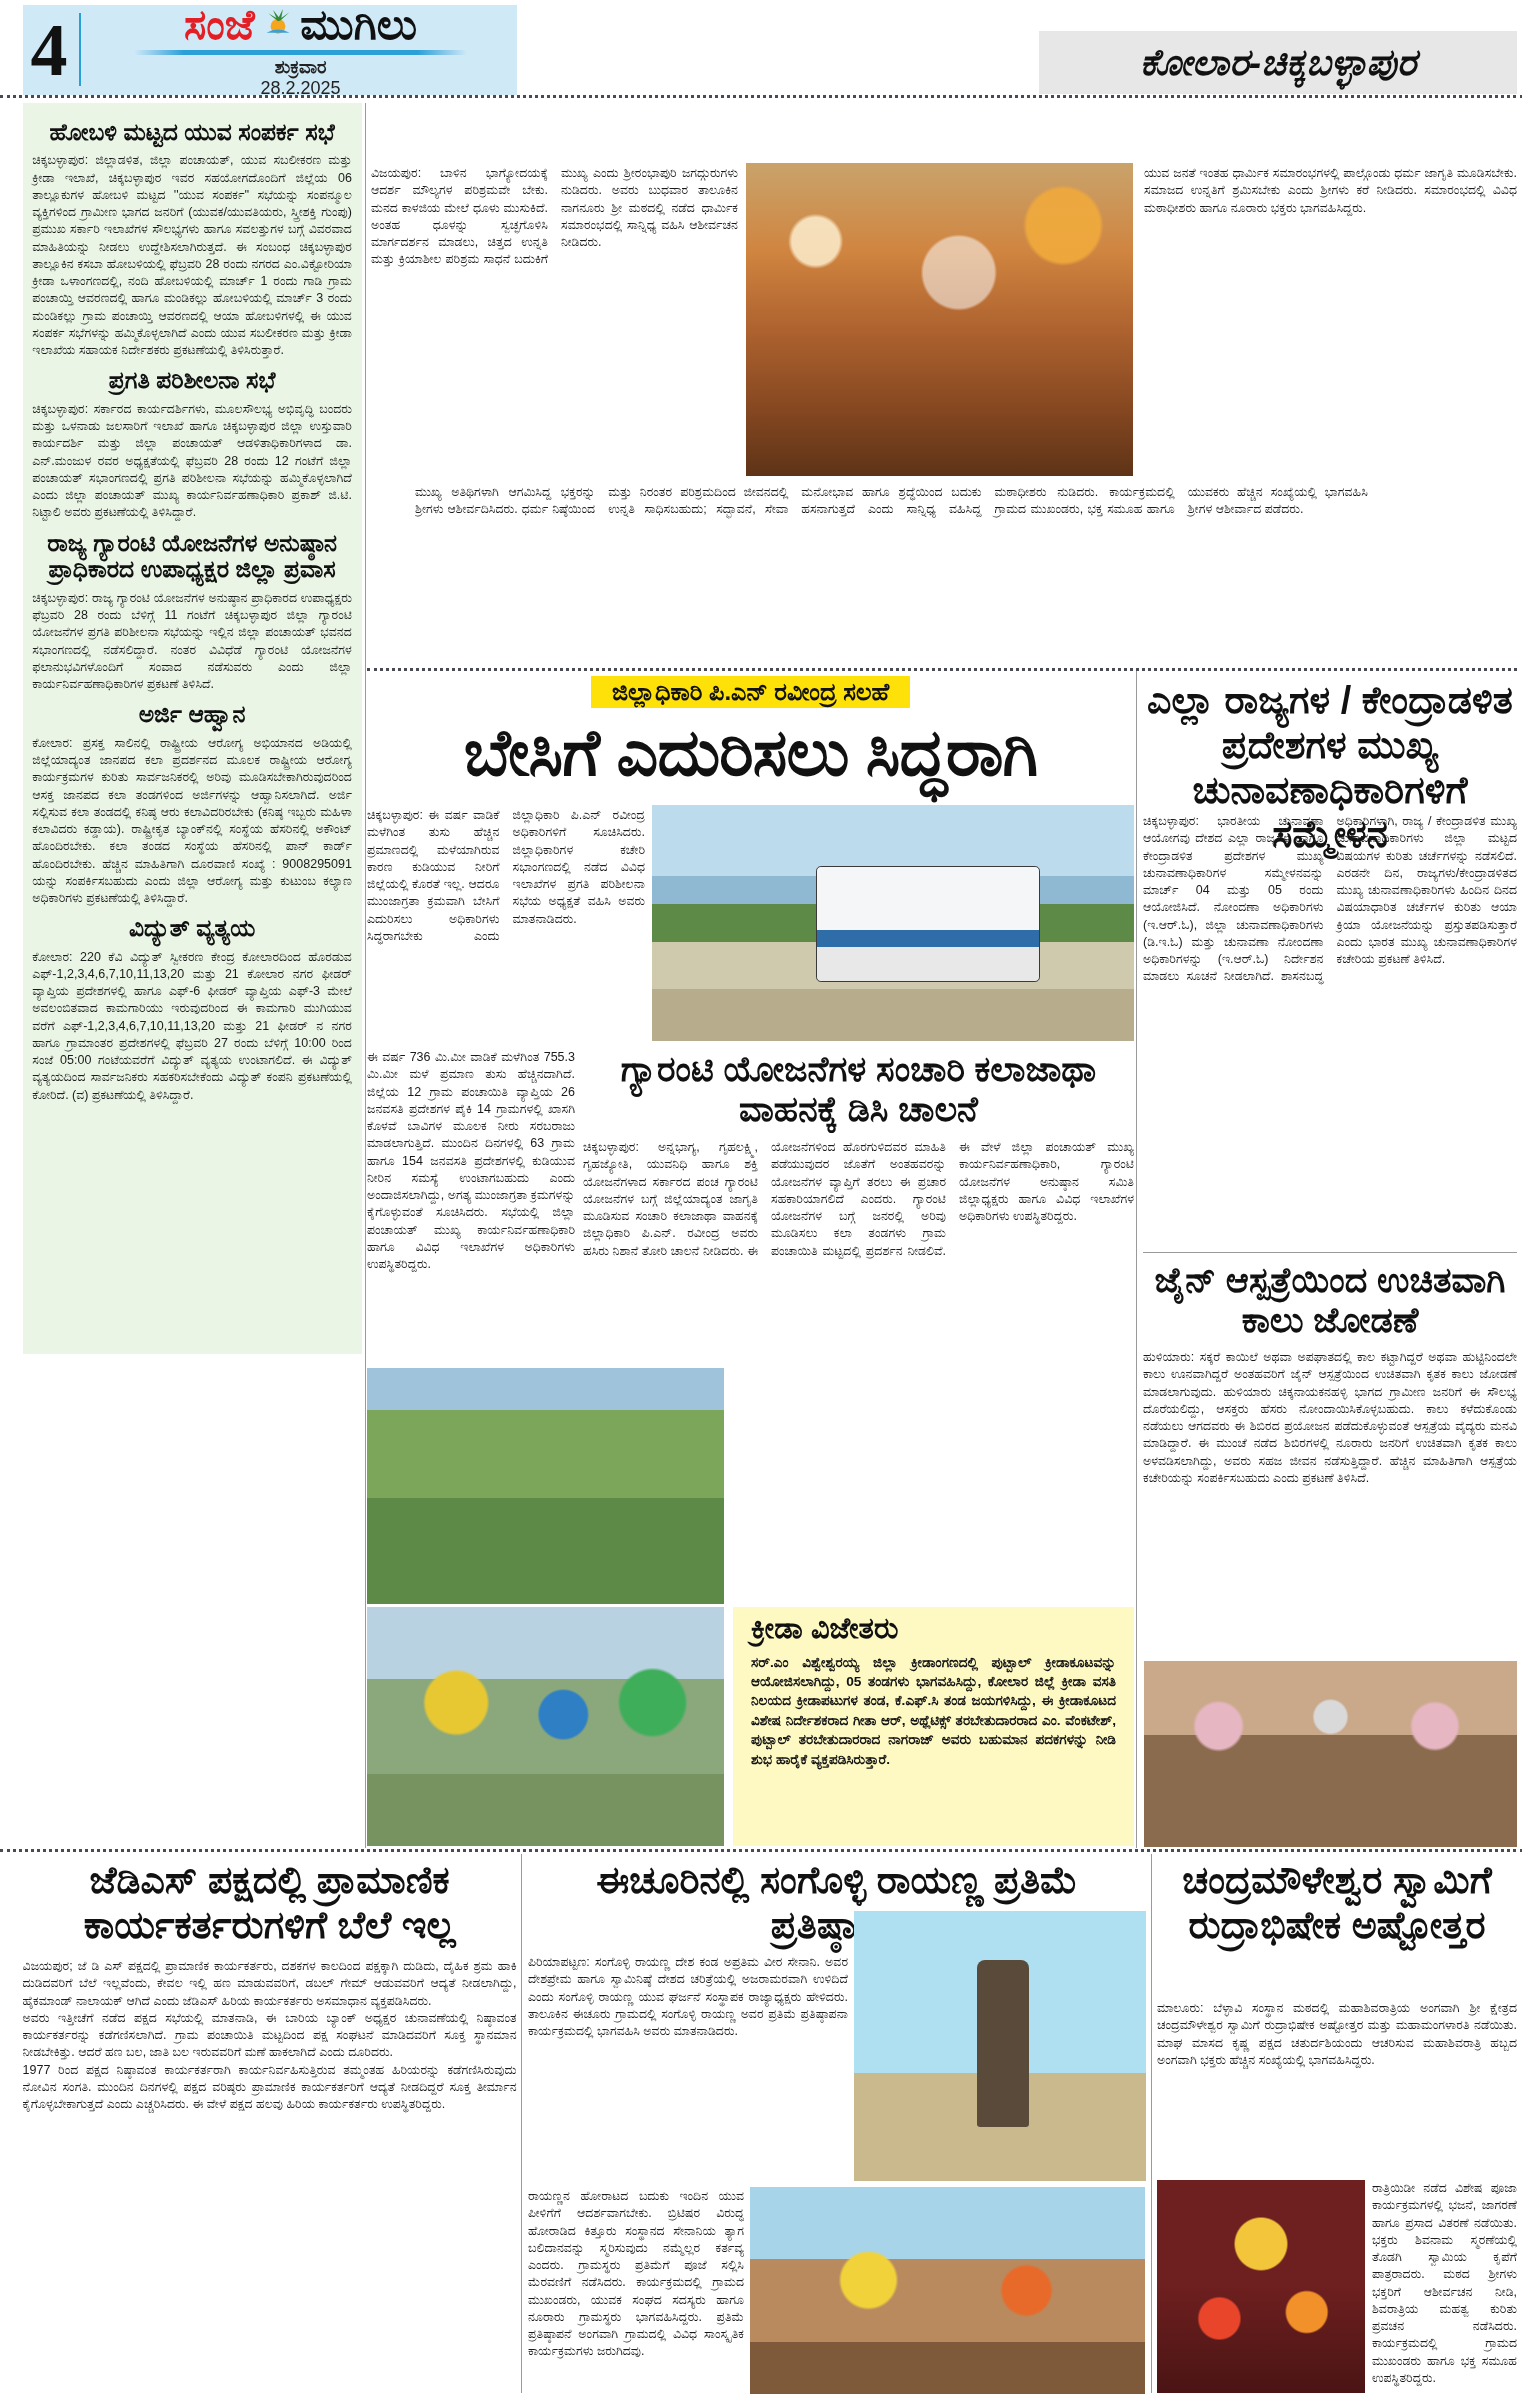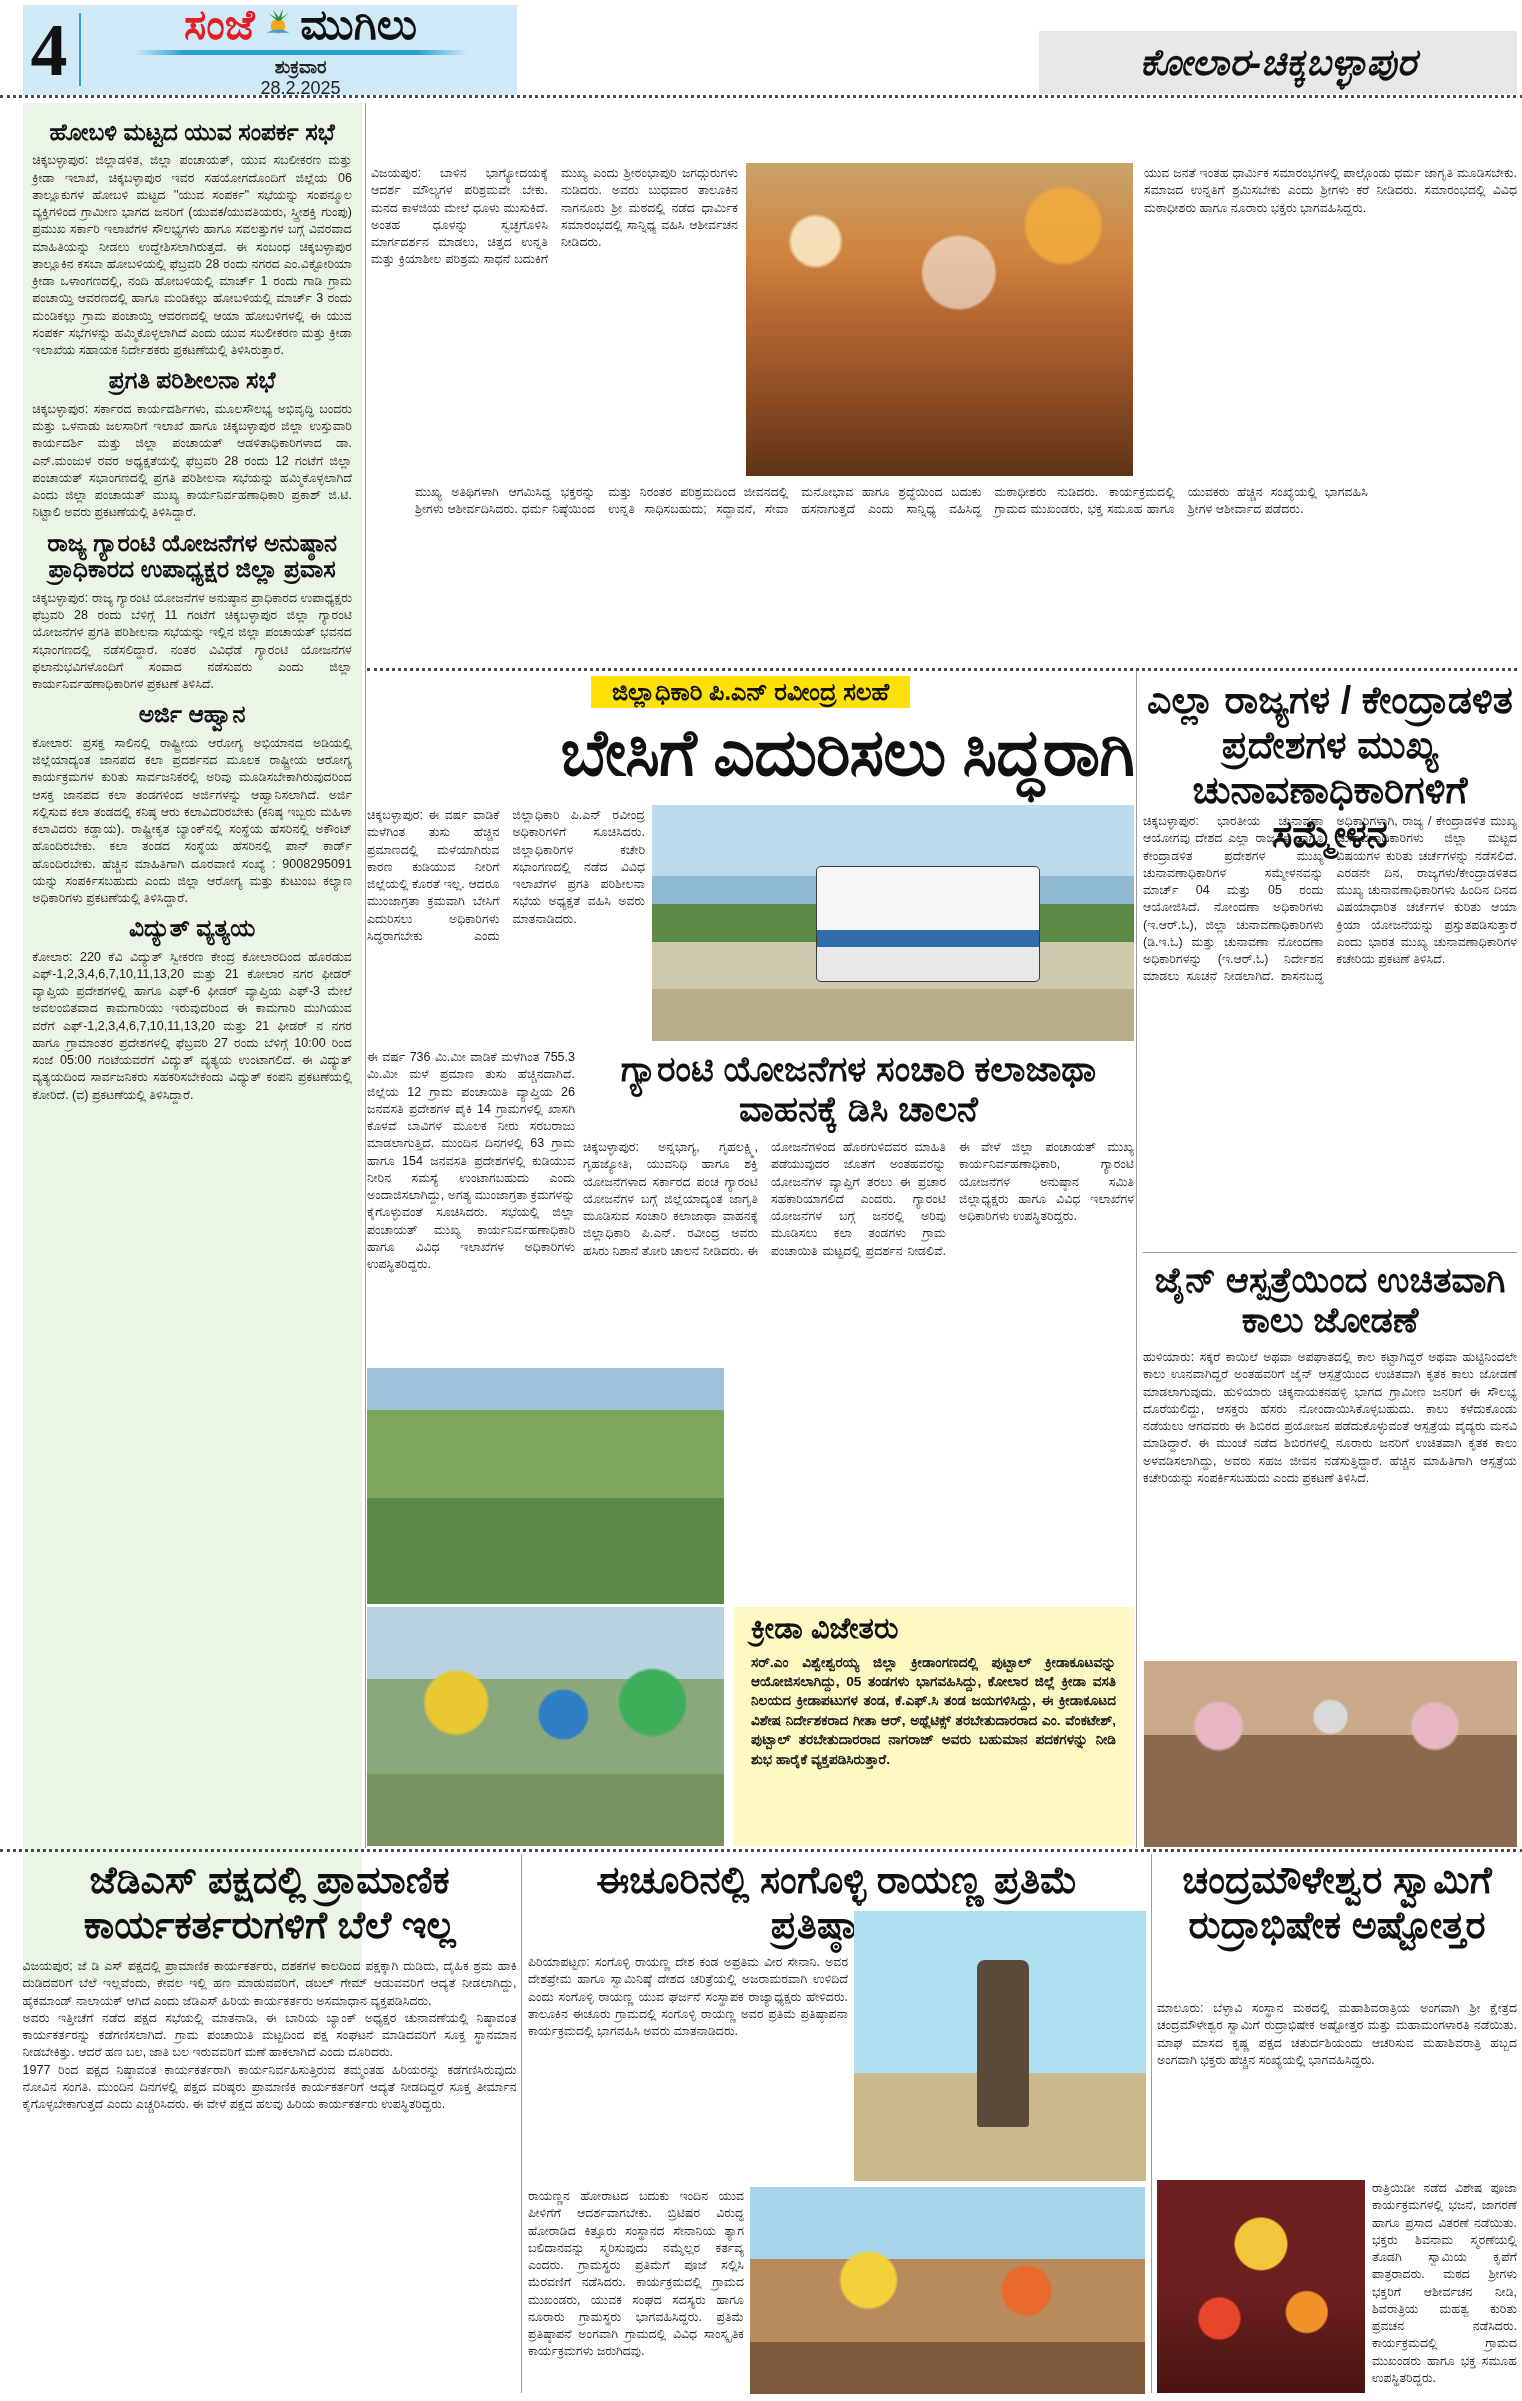--- a/index.html
+++ b/index.html
@@ -15,31 +15,31 @@
   .t-red{color:#e31e24;font-size:42px;font-weight:800;}
   .t-black{color:#111;font-size:42px;font-weight:800;}
   .mh-bar{height:4.8px;width:80%;margin:1.6px auto;background:linear-gradient(90deg,rgba(42,159,216,0) 0%,#2a9fd8 15%,#2a9fd8 85%,rgba(42,159,216,0) 100%);border-radius:2.4px;}
   .mh-day{font-size:18px;font-weight:700;color:#222;}
   .mh-date{font-size:18px;color:#222;}
   .region{left:1039px;top:31px;width:478px;height:63px;background:#e7e7e7;display:flex;align-items:center;justify-content:center;font-size:37px;font-weight:700;font-style:italic;}
   .rule-dot{border-top:3.2px dotted #4a4a55;height:0;}
   .vrule{width:0.8px;background:#9a9a9a;}
   .hrule{height:0.8px;background:#9a9a9a;}
   
-  .leftcol{left:22.6px;top:103px;width:339px;height:1882px;background:#eaf5e6;box-sizing:border-box;padding:8px 9.7px;}
+  .leftcol{left:22.6px;top:103px;width:339px;height:1251px;background:#eaf5e6;box-sizing:border-box;padding:8px 9.7px;}
   .l-title{font-size:23.4px;font-weight:800;text-align:center;line-height:1.15;margin:8px 0 6.5px 0;}
   .l-body{font-size:12.5px;line-height:1.38;text-align:justify;color:#1a1a1a;}
   
   .body{font-size:12.5px;line-height:1.38;text-align:justify;color:#1a1a1a;}
   .cols2{columns:2;column-gap:13px;}
   .cols3{columns:3;column-gap:13px;}
   .cols6{columns:6;column-gap:13px;margin-left:44px;}
   .headline-main{font-size:36px;font-weight:800;text-align:center;line-height:1.1;}
   .kicker{background:#ffe10a;display:table;margin:0 auto;padding:2px 21px;font-size:24px;font-weight:800;}
-  .headline-big{font-size:65px;font-weight:800;text-align:right;line-height:1.0;letter-spacing:-0.8px;}
+  .headline-big{font-size:65px;font-weight:800;text-align:center;line-height:1.0;letter-spacing:-0.8px;}
   .headline-md{font-size:35px;font-weight:800;text-align:center;line-height:1.15;}
   .headline-sm{font-size:38px;font-weight:800;text-align:center;line-height:1.18;}
   
   .ph{background:#c8c8c8;}
   .ph-ceremony{background:
     radial-gradient(circle at 18% 25%, rgba(255,244,214,.8) 0 6%, transparent 7%),
     radial-gradient(circle at 82% 20%, rgba(240,170,60,.9) 0 9%, transparent 10%),
     radial-gradient(circle at 55% 35%, rgba(250,250,250,.55) 0 12%, transparent 13%),
     linear-gradient(180deg,#c9a36b 0%,#d08540 28%,#b06430 52%,#8a4a22 76%,#5e3317 100%);}
   .ph-truck{background:linear-gradient(180deg,#bcdcee 0 30%,#8fb8d2 30% 42%,#5d8a46 42% 58%,#cfc9ae 58% 78%,#b7ad8d 78% 100%);}

